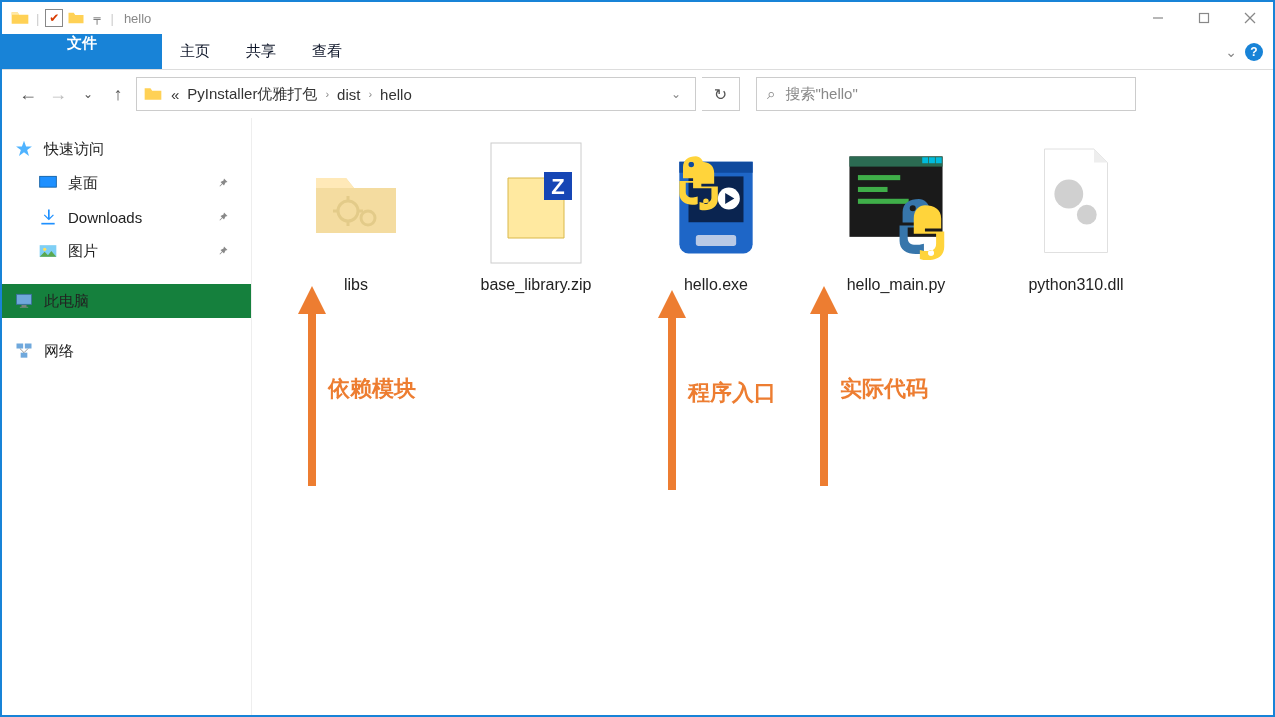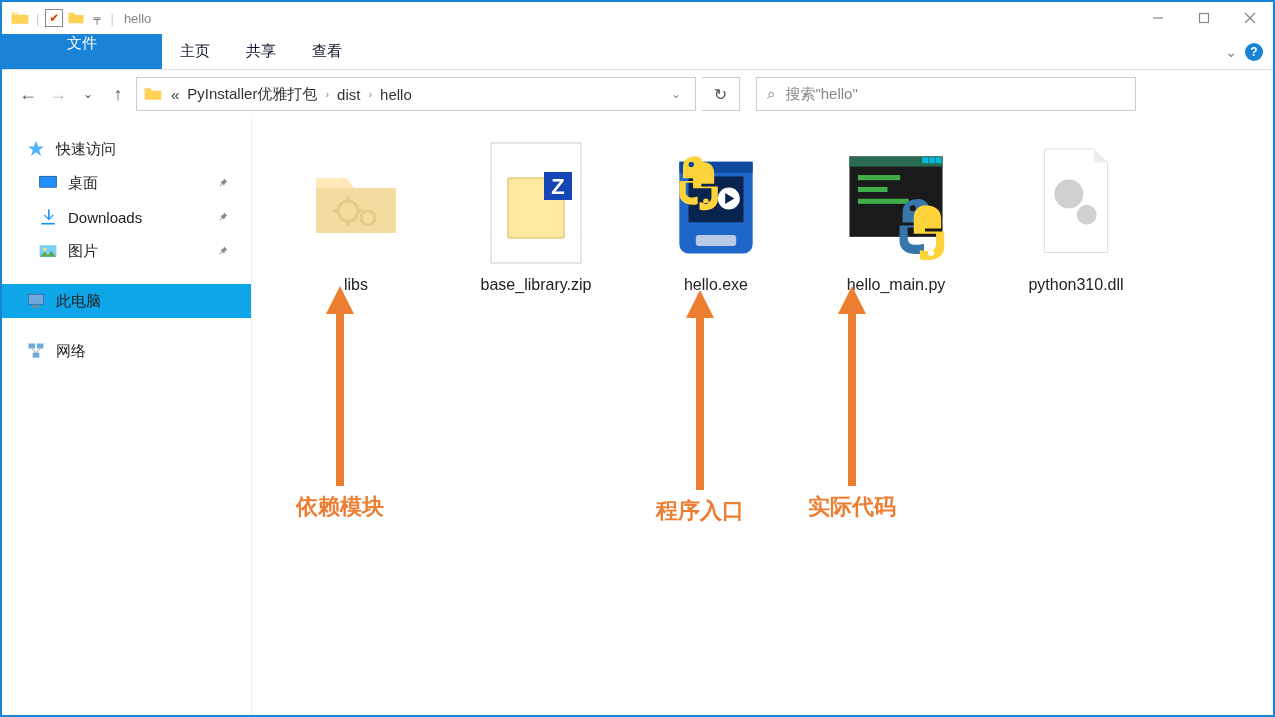--- a/index.html
+++ b/index.html
@@ -14,21 +14,21 @@
 .ti-smallfolder { width: 18px; height: 18px; }
 .ti-caret { font-size: 10px; color: #555; margin: 0 4px; }
 .ti-title { font-size: 13px; color: #888; margin-left: 4px; }
 .titlebar-right { margin-left: auto; display: flex; }
 .win-btn { width: 46px; height: 32px; display: flex; align-items: center; justify-content: center; color: #888; font-size: 12px; }
 .win-btn svg { width: 12px; height: 12px; }
 
 
 .ribbon { height: 36px; display: flex; align-items: stretch; border-bottom: 1px solid #ddd; background: #fff; }
 .ribbon-tab { padding: 0 18px; display: flex; align-items: center; font-size: 15px; color: #0f172a; }
-.ribbon-tab.file { background: #1883d7; color: #fff; }
+.ribbon-tab.file { background: #1883d7; color: #fff; font-weight: bold; }
 .ribbon-right { margin-left: auto; display: flex; align-items: center; padding-right: 10px; gap: 8px; }
 .ribbon-chev { color: #888; font-size: 14px; }
 .ribbon-help { width: 18px; height: 18px; border-radius: 50%; background: #1883d7; color: #fff; display: flex; align-items: center; justify-content: center; font-size: 12px; font-weight: bold; }
 
 
 .navbar { height: 48px; display: flex; align-items: center; padding: 0 14px; gap: 6px; }
 .nav-btn { width: 24px; height: 24px; display: flex; align-items: center; justify-content: center; color: #555; font-size: 18px; }
 .nav-btn.disabled { color: #bbb; }
 .addr { flex: 1; max-width: 560px; height: 34px; border: 1px solid #ccc; display: flex; align-items: center; padding: 0 6px; font-size: 15px; color: #333; }
 .addr-seg { padding: 0 4px; }
@@ -36,36 +36,36 @@
 .addr .folder-ico { width: 20px; height: 20px; margin-right: 4px; }
 .addr-right { margin-left: auto; display: flex; align-items: center; }
 .addr-dd { color: #888; font-size: 12px; padding: 0 8px; }
 .refresh-btn { width: 38px; height: 34px; border: 1px solid #ccc; border-left: none; display: flex; align-items: center; justify-content: center; color: #555; font-size: 16px; }
 .search { width: 380px; height: 34px; border: 1px solid #ccc; margin-left: 10px; display: flex; align-items: center; padding: 0 10px; gap: 10px; color: #888; font-size: 15px; }
 .search-ico { font-size: 15px; color: #888; }
 
 
 .body { display: flex; height: calc(100% - 116px); }
 .sidebar { width: 250px; border-right: 1px solid #eee; padding-top: 14px; }
-.sb-item { display: flex; align-items: center; height: 34px; padding-left: 24px; font-size: 15px; color: #222; gap: 10px; position: relative; }
+.sb-item { display: flex; align-items: center; height: 34px; padding-left: 12px; font-size: 15px; color: #222; gap: 10px; position: relative; }
 .sb-item.sub { padding-left: 36px; }
 .sb-pin { position: absolute; right: 22px; color: #888; }
 .sb-gap { height: 16px; }
-.sb-selected { background: #0ea5e9; }
+.sb-selected { background: #15803d; }
 .sb-ico { width: 20px; height: 20px; flex-shrink: 0; }
 
 
 .content { flex: 1; padding: 20px 24px; position: relative; }
 .files { display: flex; gap: 20px; }
 .file { width: 160px; display: flex; flex-direction: column; align-items: center; gap: 8px; }
 .file-ico { width: 110px; height: 130px; display: flex; align-items: center; justify-content: center; }
 .file-name { font-size: 16px; color: #222; text-align: center; }
 
 
-.anno { position: absolute; display: flex; flex-direction: column; align-items: center; }
+.anno { position: absolute; display: flex; flex-direction: row; align-items: center; }
 .arrow-svg { width: 32px; height: 200px; }
 .anno-label { font-size: 22px; font-weight: bold; color: #ed7d31; margin-top: 6px; }
 
 </style>
 </head>
 <body>
 
 <div class="titlebar">
   <div class="titlebar-left">
     <svg class="ti-folder" viewBox="0 0 24 24">

